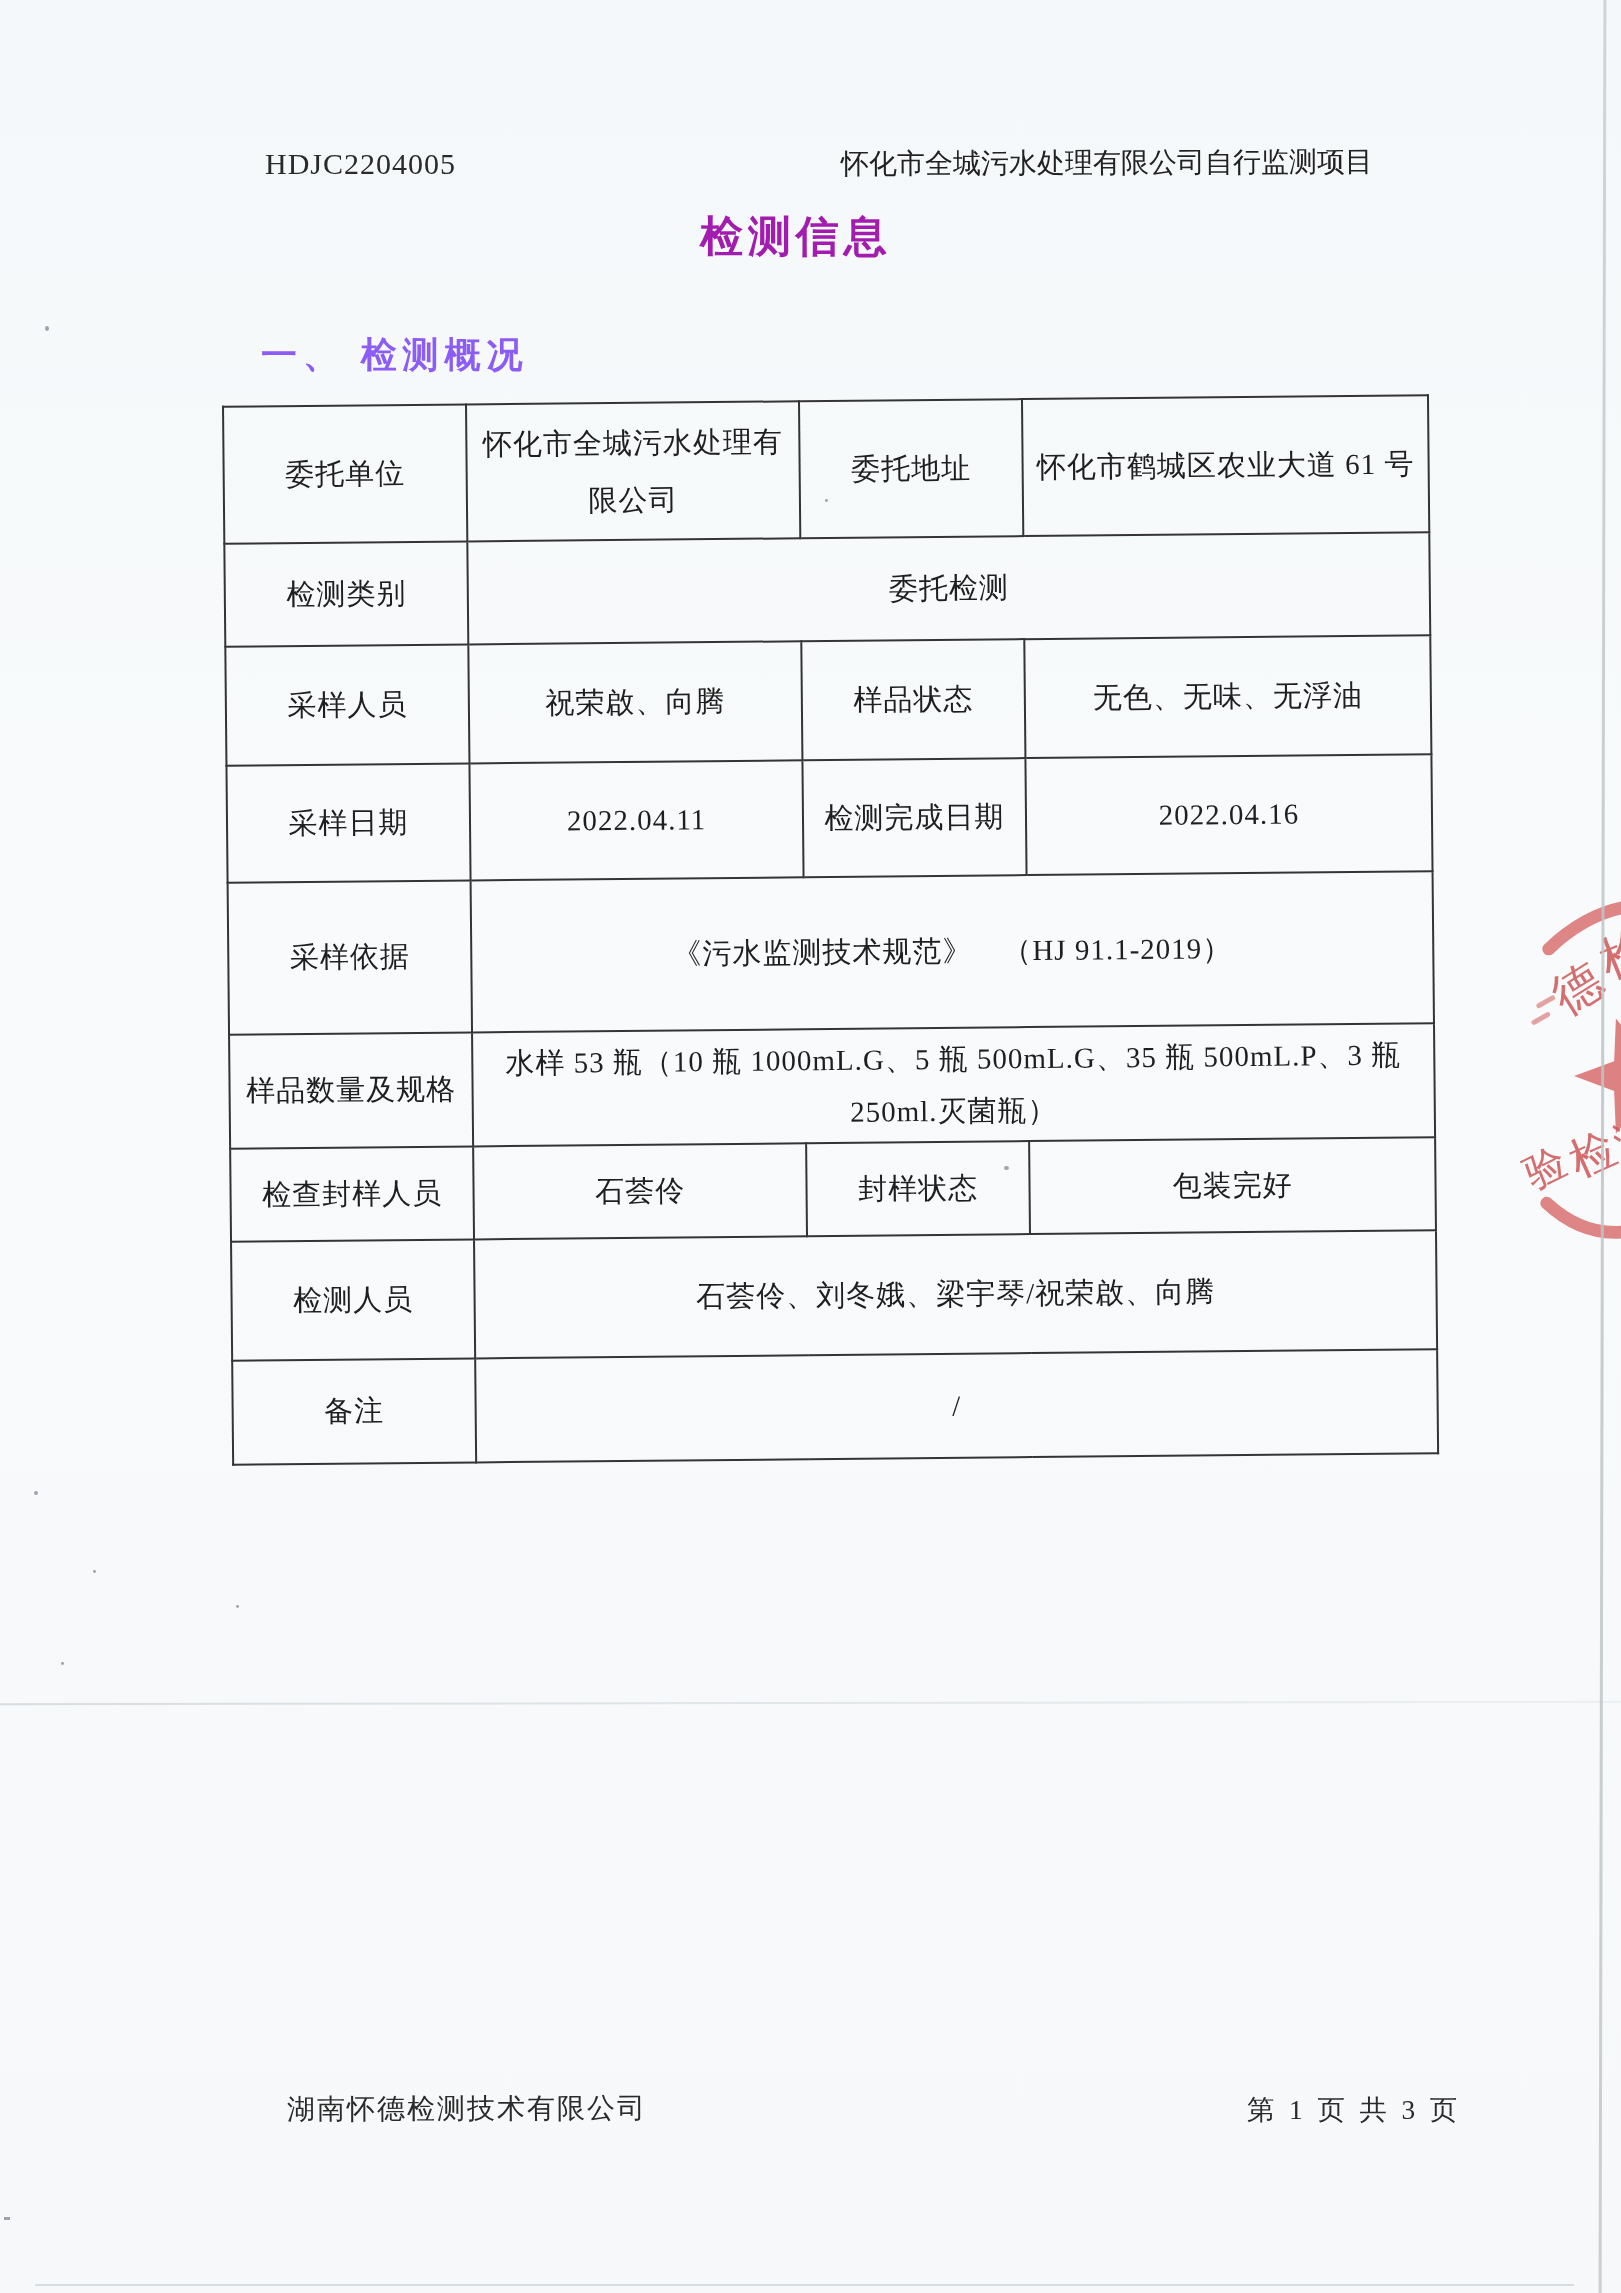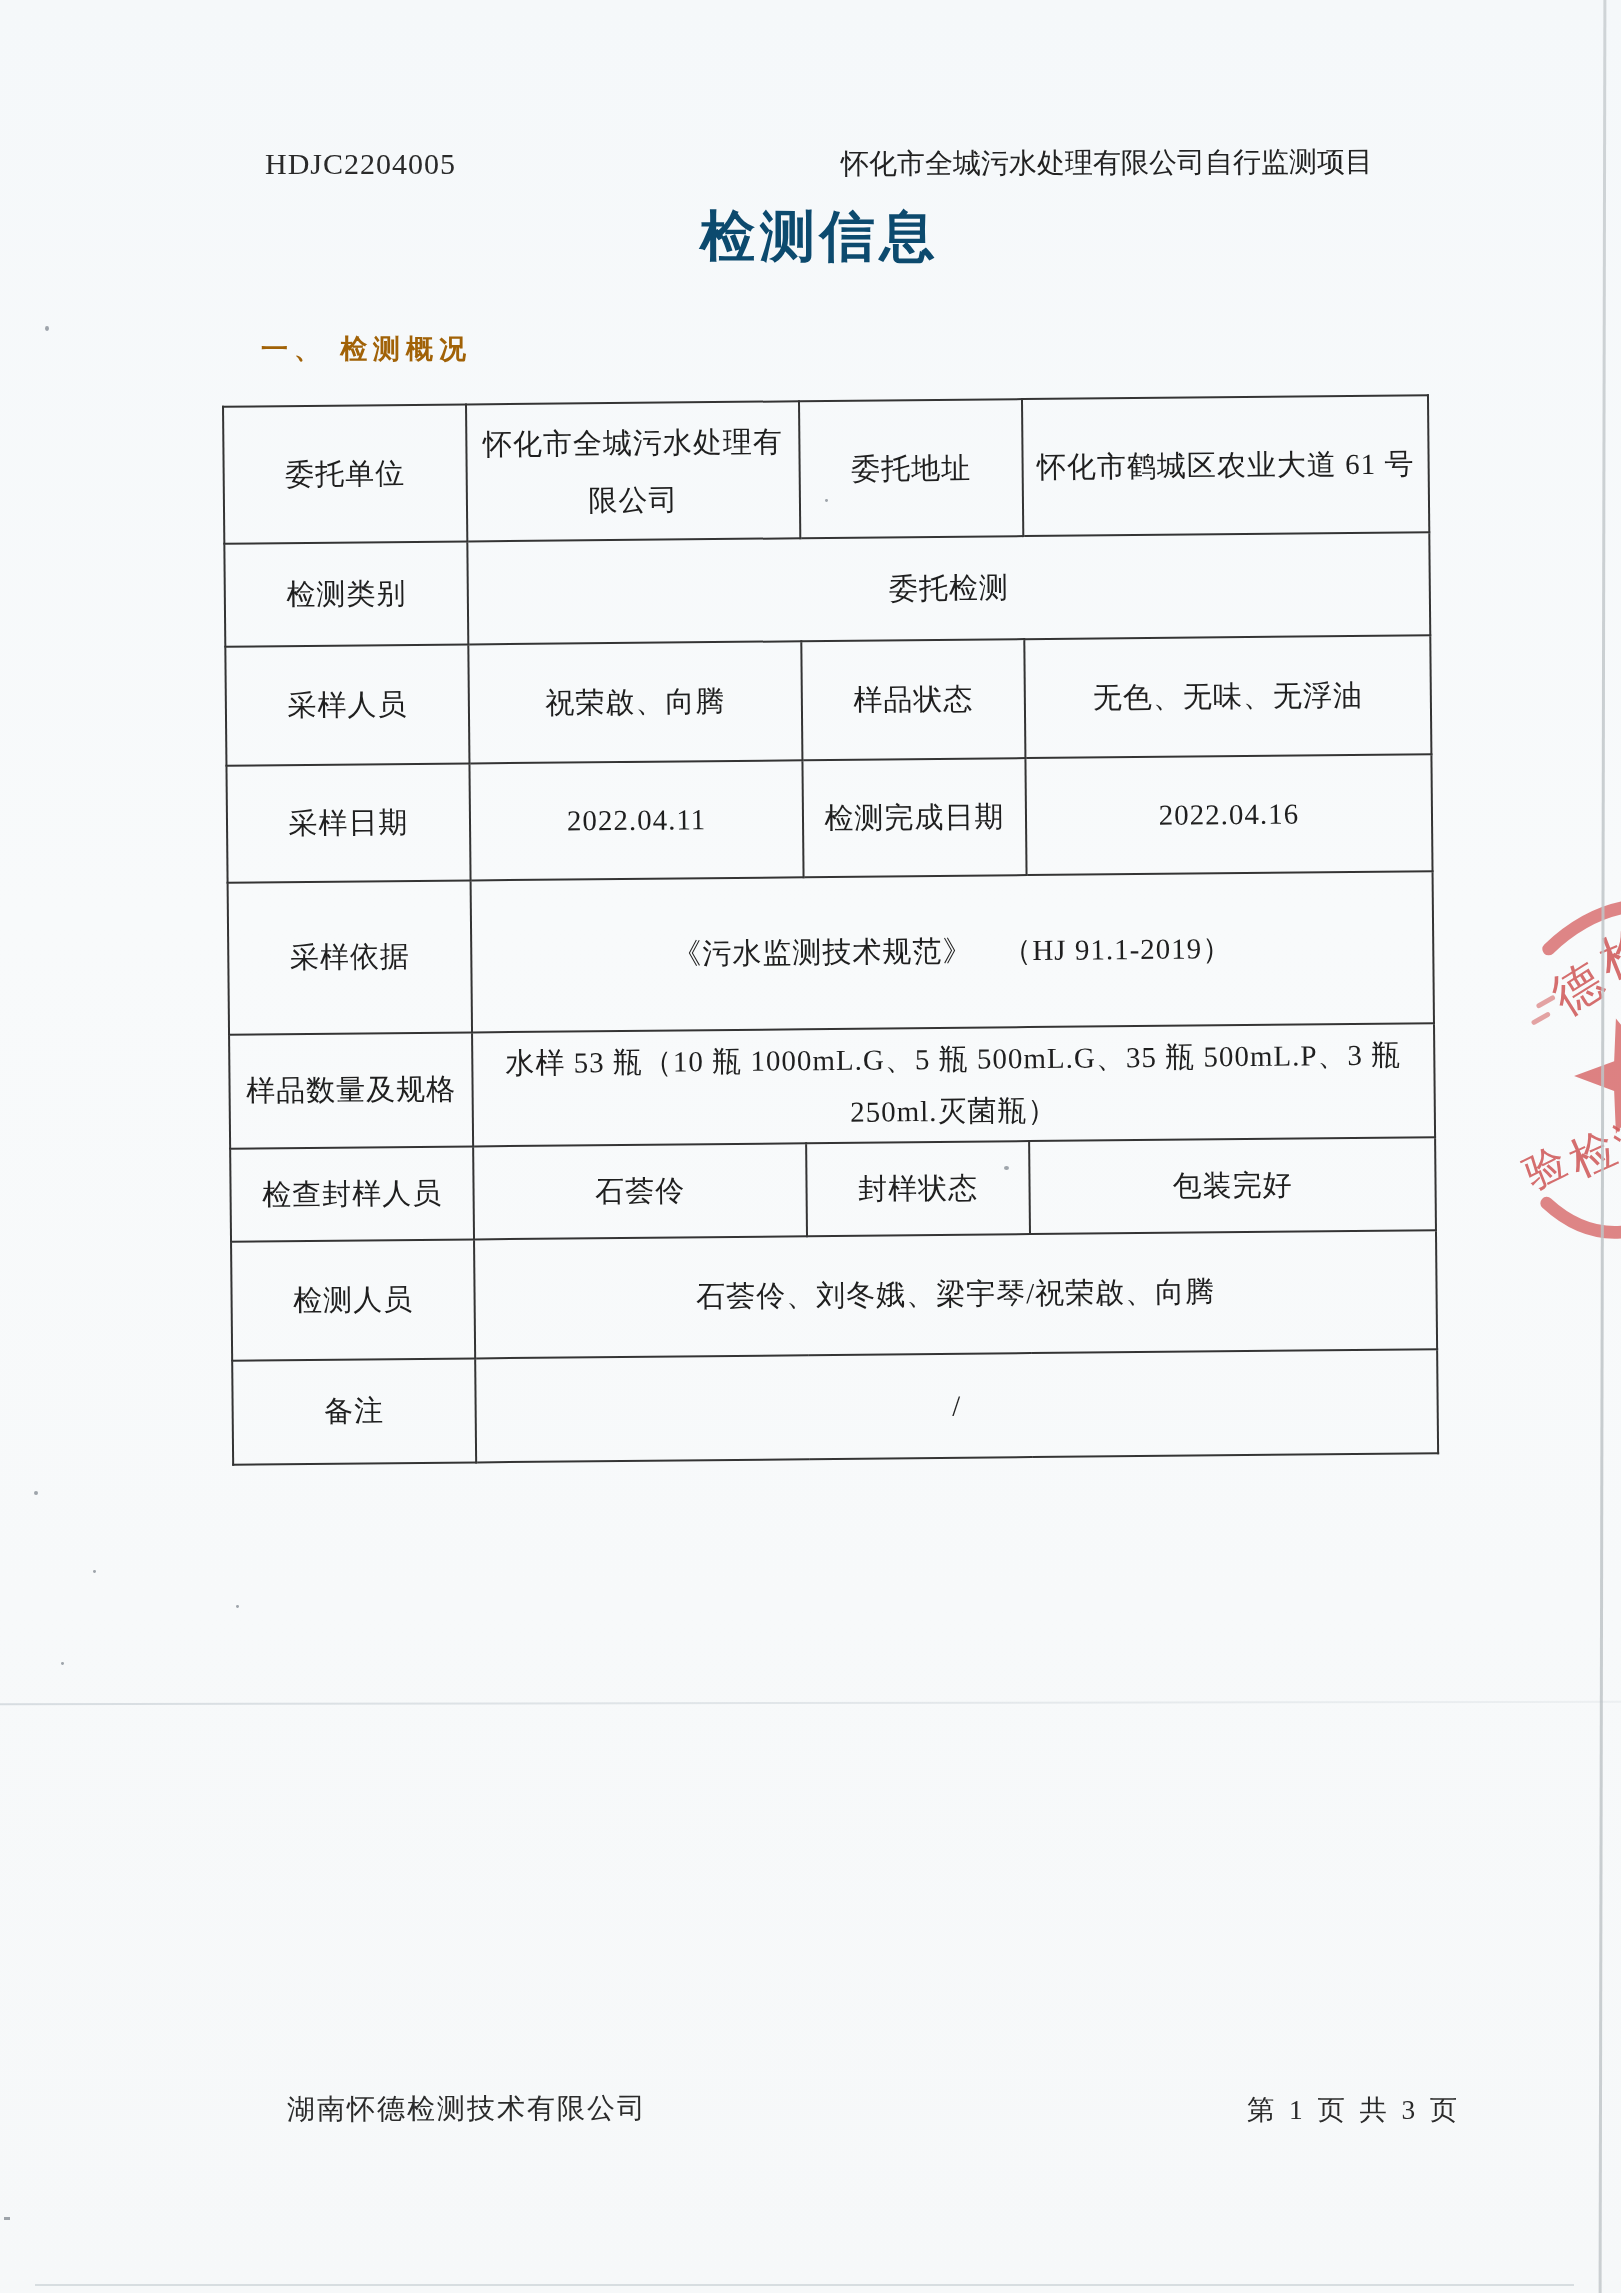--- a/index.html
+++ b/index.html
@@ -17,28 +17,28 @@
     left:265px;top:147px;
     font-size:30px;letter-spacing:1px;color:#2a2a2a;
   }
   .project-title{
     left:841px;top:144px;width:588px;
     font-size:28px;color:#222;text-align:left;
     transform:rotate(-0.25deg);
     white-space:nowrap;
   }
   .page-title{
-    left:700px;top:200px;
-    font-size:55px;font-weight:bold;letter-spacing:4.9px;color:#0c4a6e;
+    left:700px;top:208px;
+    font-size:43px;font-weight:bold;letter-spacing:4.9px;color:#a21caf;
     white-space:nowrap;
   }
   .section-heading{
     left:261px;top:331px;
     font-family:"Liberation Sans","DejaVu Sans",sans-serif;
-    font-size:27px;font-weight:bold;letter-spacing:5.9px;color:#a16207;
+    font-size:36px;font-weight:bold;letter-spacing:5.9px;color:#8b5cf6;
     white-space:nowrap;
   }
   
   .info-table-wrap{
     left:227px;top:400px;width:1206px;height:1046px;
     transform:rotate(-0.55deg);
   }
   table.info{
     width:1206px;height:1046px;
     border-collapse:collapse;table-layout:fixed;

